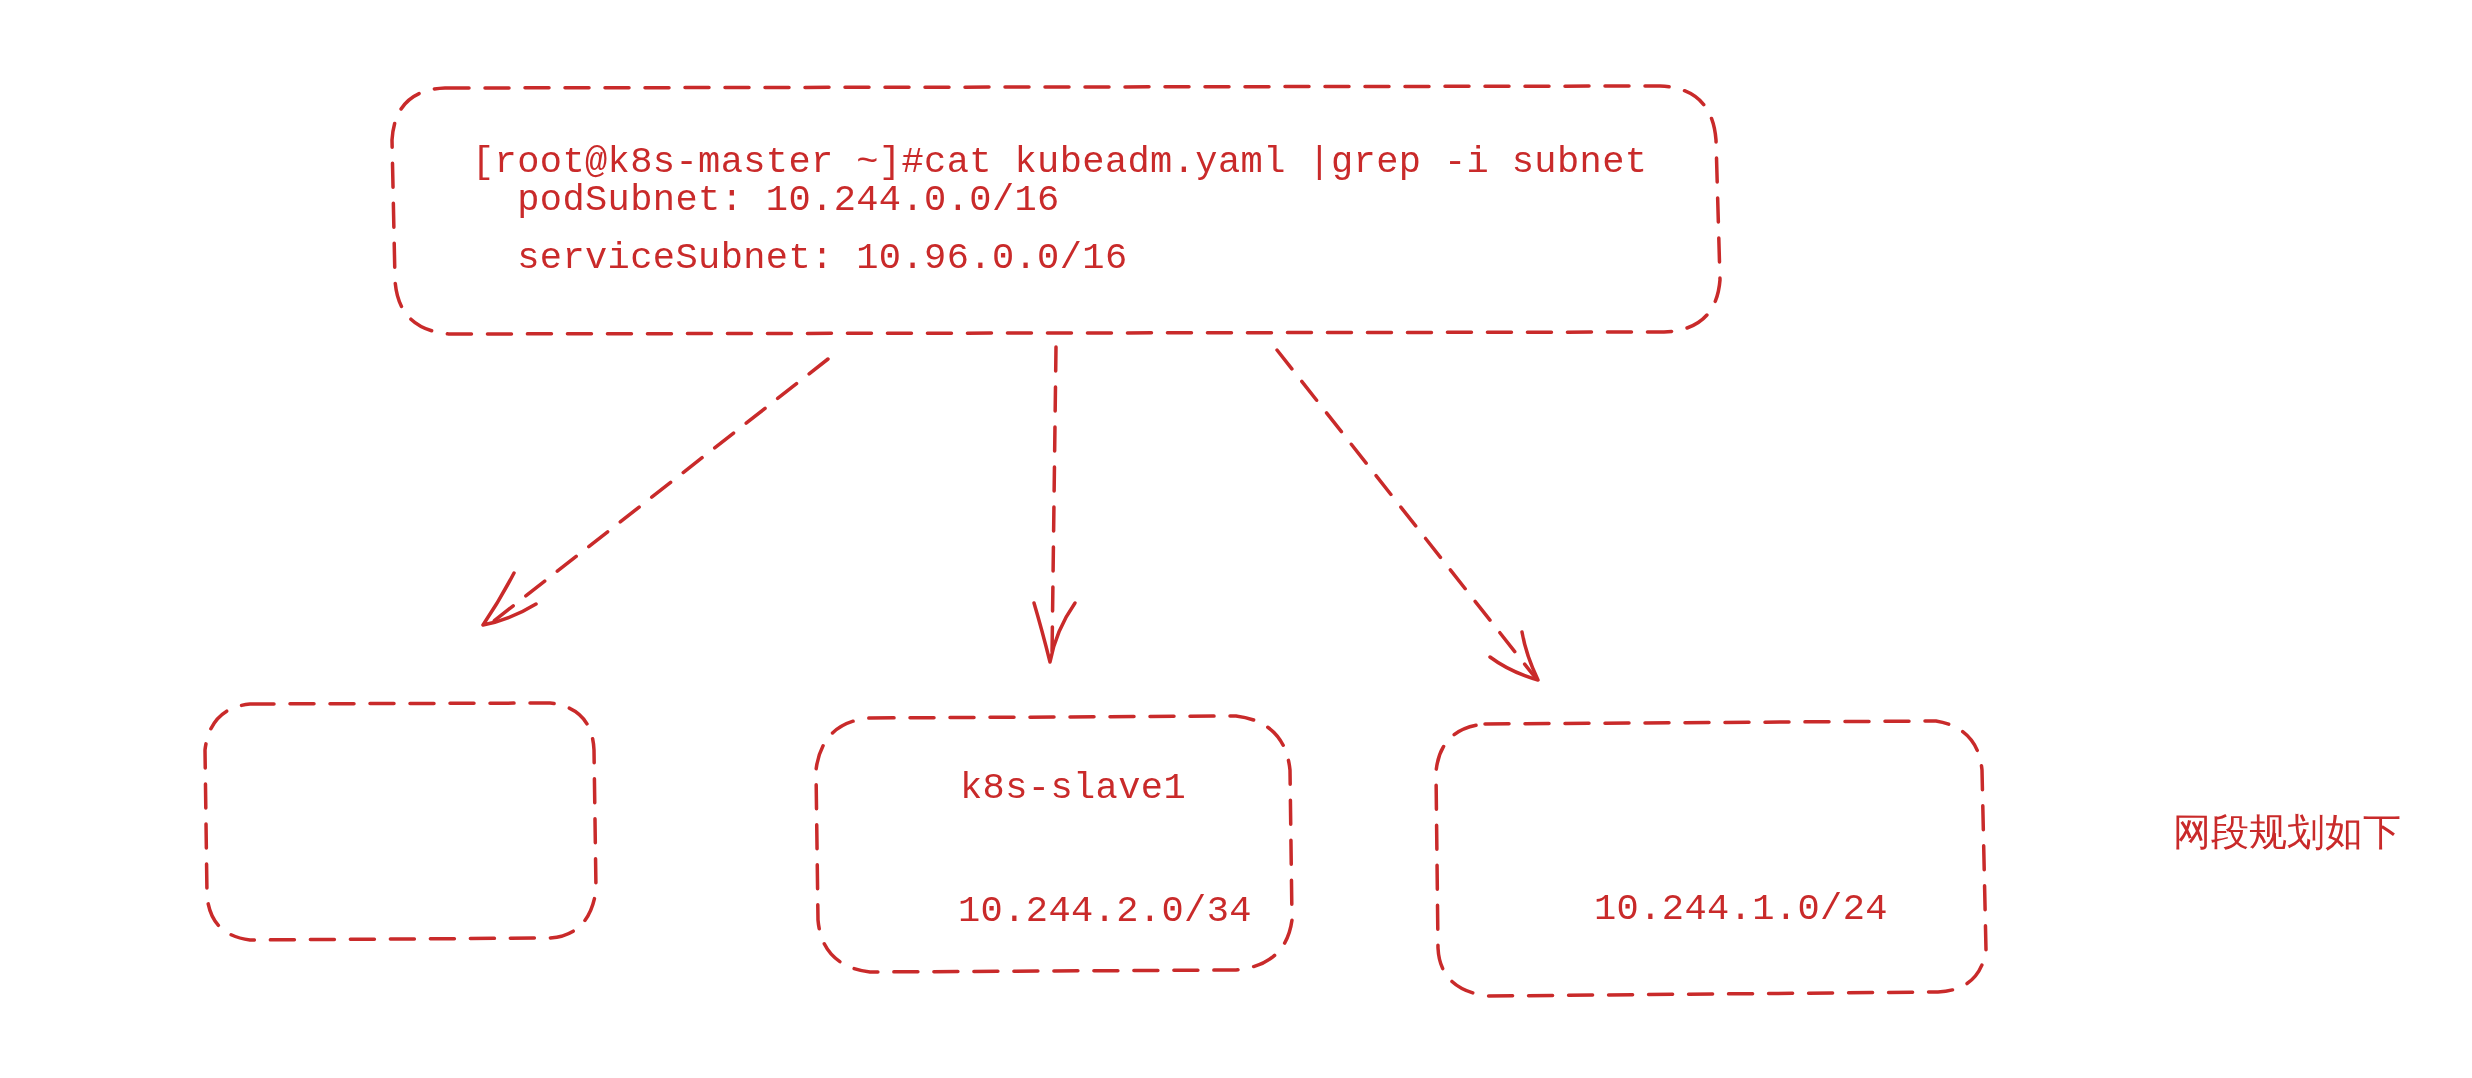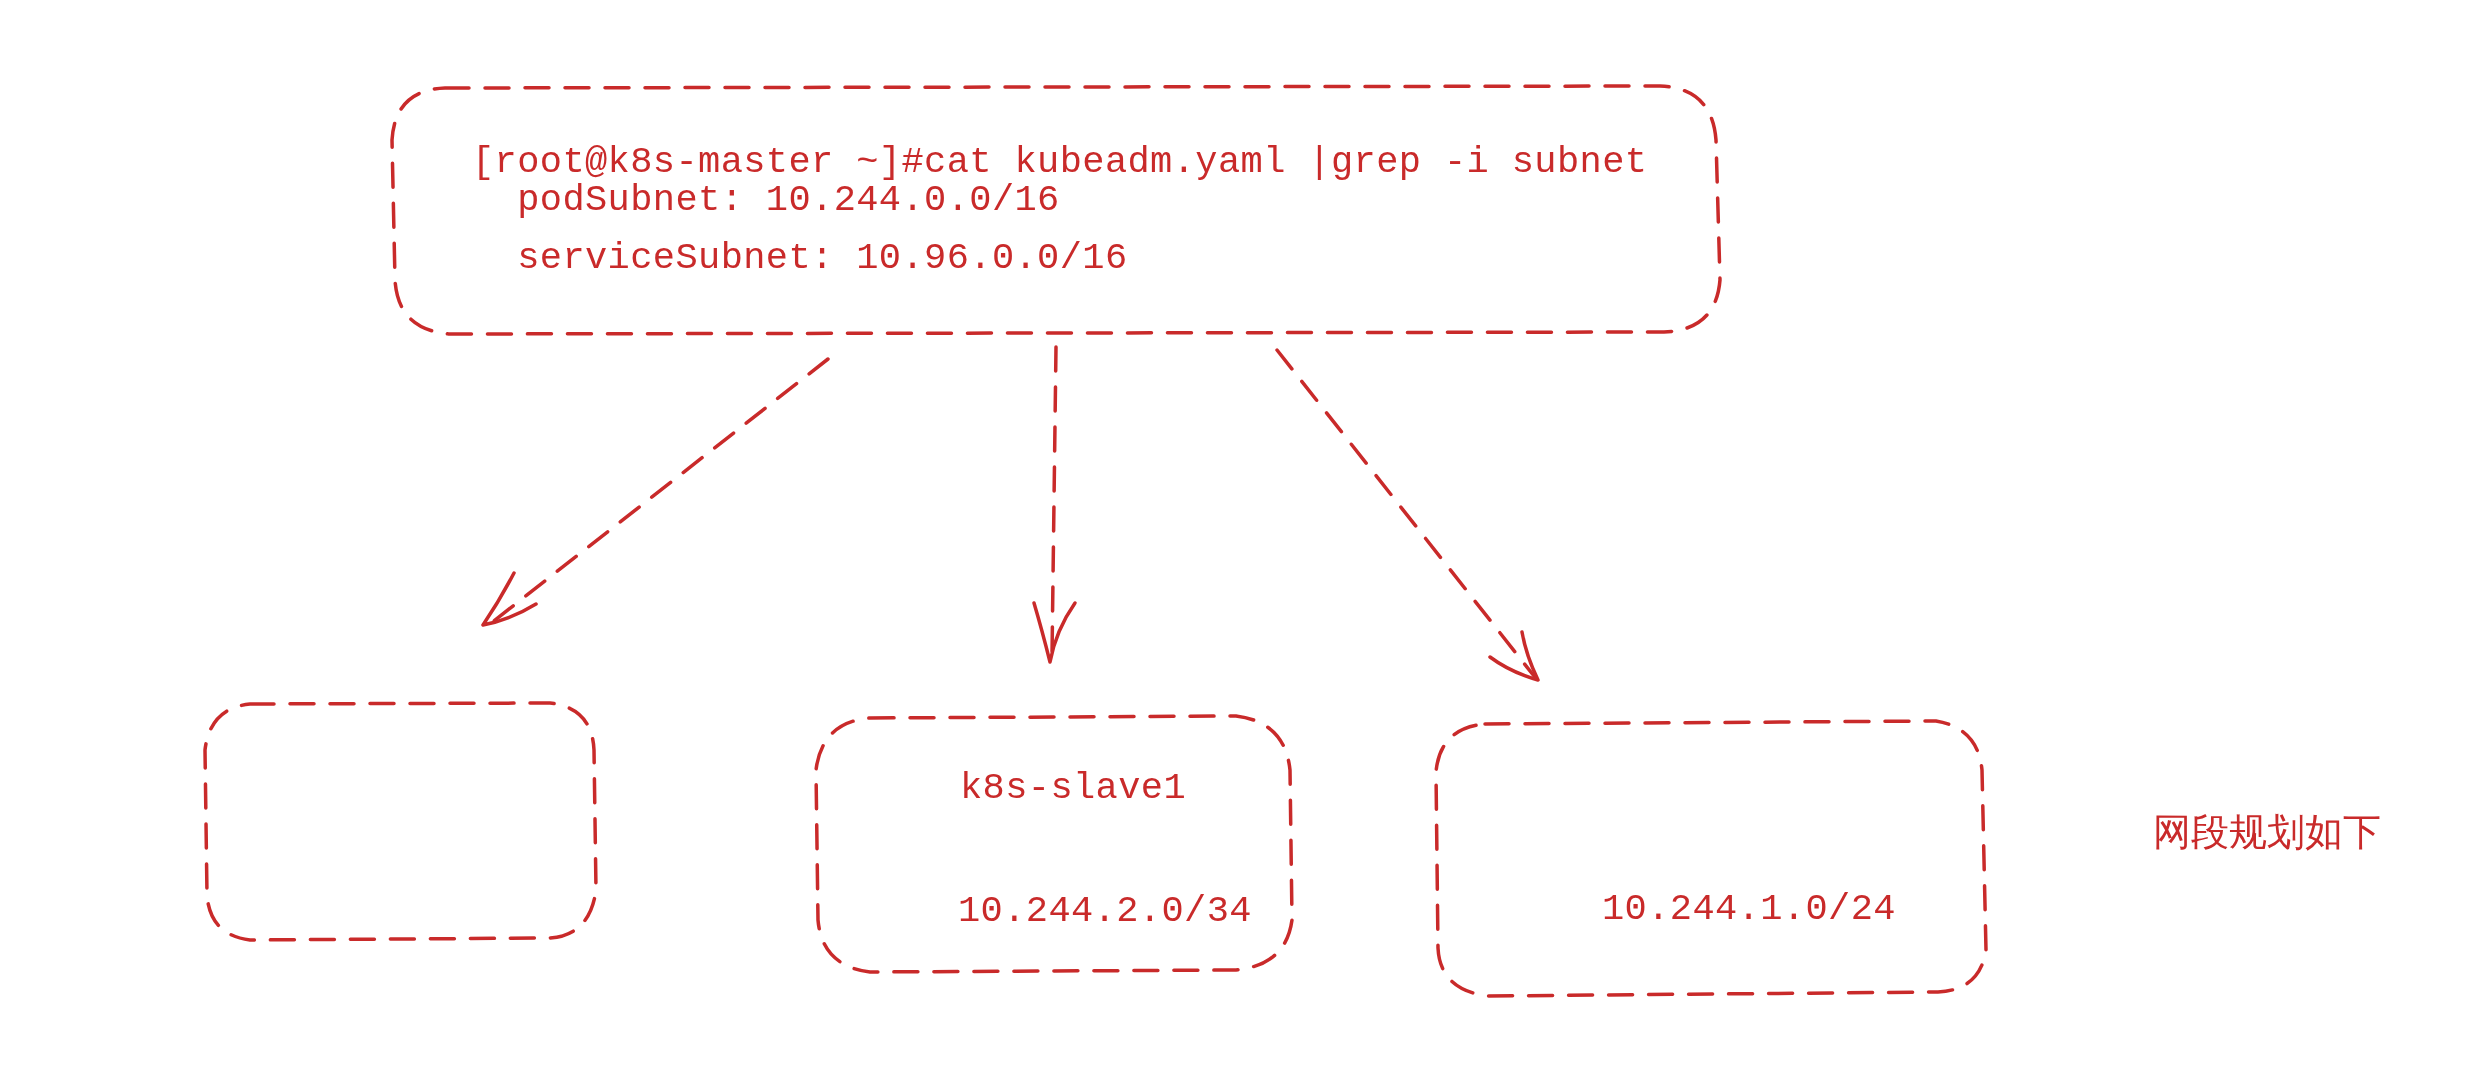--- a/index.html
+++ b/index.html
@@ -17,20 +17,21 @@
       white-space: pre;
       letter-spacing: 0.4px;
     }
     .cjk {
       position: absolute;
       font-family: "DejaVu Sans", "Liberation Sans", sans-serif;
       font-size: 38px;
       line-height: 48px;
       color: #c92a2a;
       white-space: pre;
+      margin-left: 20px;
     }
   </style>
 </head>
 <body>
 
 <div class="canvas">
 
   <svg class="shapes" viewBox="0 0 2472 1078">
 
     <path class="shape dash" d="M 445 88 L 1660 86 Q 1712 88 1716 140 L 1720 280 Q 1716 330 1664 332 L 450 334 Q 398 330 395 280 L 392 140 Q 395 90 445 88 Z"></path>
@@ -58,17 +59,17 @@
   </svg>
 
   <div class="txt" style="left:472px; top:138px;">[root@k8s-master ~]#cat kubeadm.yaml |grep -i subnet</div>
   <div class="txt" style="left:472px; top:176px;">  podSubnet: 10.244.0.0/16</div>
   <div class="txt" style="left:472px; top:234px;">  serviceSubnet: 10.96.0.0/16</div>
 
 
   <div class="txt" style="left:960px; top:764px;">k8s-slave1</div>
   <div class="txt" style="left:958px; top:887px;">10.244.2.0/34</div>
 
-  <div class="txt" style="left:1594px; top:885px;margin-left:8px;">10.244.1.0/24</div>
+  <div class="txt" style="left:1594px; top:885px;">10.244.1.0/24</div>
 
   <div class="cjk" style="left:2153px; top:808px;">网段规划如下</div>
 
 </div>
 
 </body></html>

